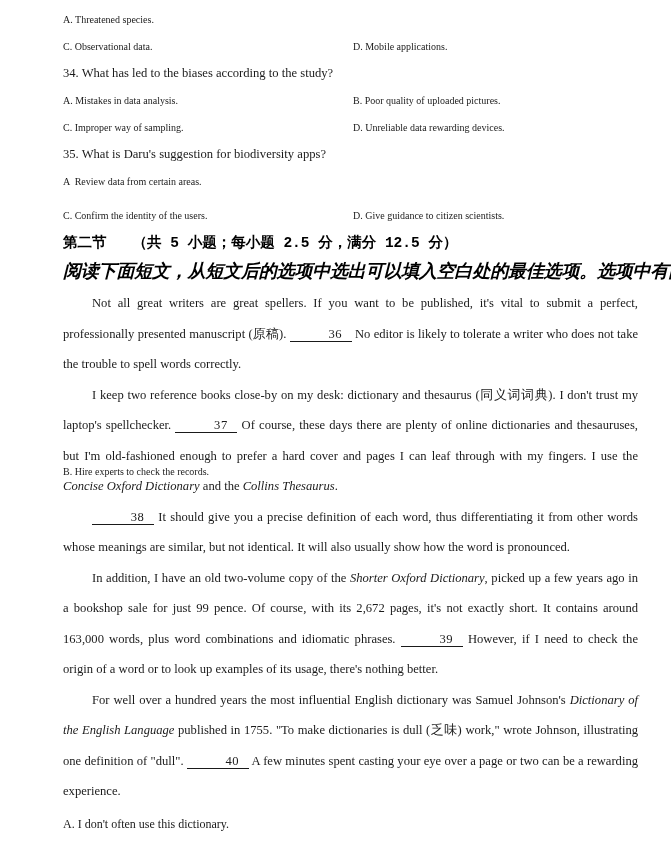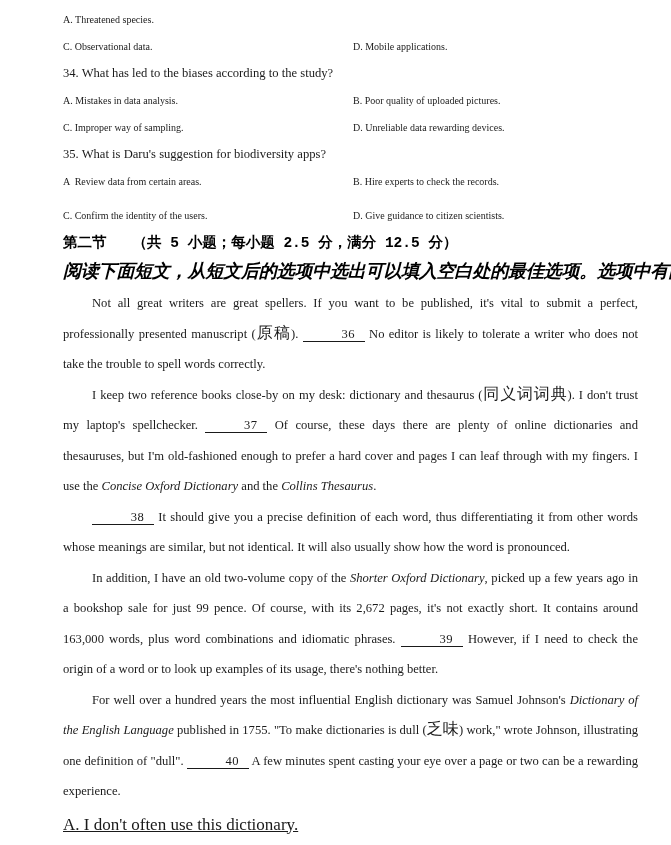--- a/index.html
+++ b/index.html
@@ -32,21 +32,21 @@
   
   .opt-row {
     display: flex;
     width: 575px;
     height: 27px;
     align-items: flex-start;
     font-size: 10px;
     line-height: 27px;
     white-space: pre;
   }
-  .opt-row.gap-after { height: 34px; }
+  .opt-row.gap-after { height: 34px; flex-direction: column; }
   .opt-col-left {
     width: 290px;
     flex: 0 0 290px;
   }
   .opt-col-right {
     flex: 1 1 auto;
   }
 
   
   .q-line {
@@ -84,43 +84,42 @@
     line-height: 30.5px;
     text-align: justify;
     text-justify: inter-word;
     text-indent: 29px;
     margin: 0;
     width: 575px;
   }
   .para i, .para em {
   }
   .cn-gloss {
-    font-family: Liberation Mono, monospace;
-    font-size: 16px;
+    font-family: Liberation Serif, serif;
+    font-size: 13px;
   }
 
   
   .blank {
     display: inline-block;
     border-bottom: 1.3px solid #1a1a1a;
     text-align: center;
     width: 62px;
     line-height: 1.05;
     vertical-align: baseline;
     font-size: 12.6px;
     letter-spacing: 0.5px;
   }
 
   
   .choice-line {
     height: 27px;
     line-height: 27px;
-    font-size: 17px;
+    font-size: 12px;
     white-space: pre;
-    text-decoration: underline;
   }
 
   .spacer-6 { height: 6px; }
   .spacer-4 { height: 4px; }
 </style>
 </head>
 <body>
 
 <div class="page">
   <div class="content">

